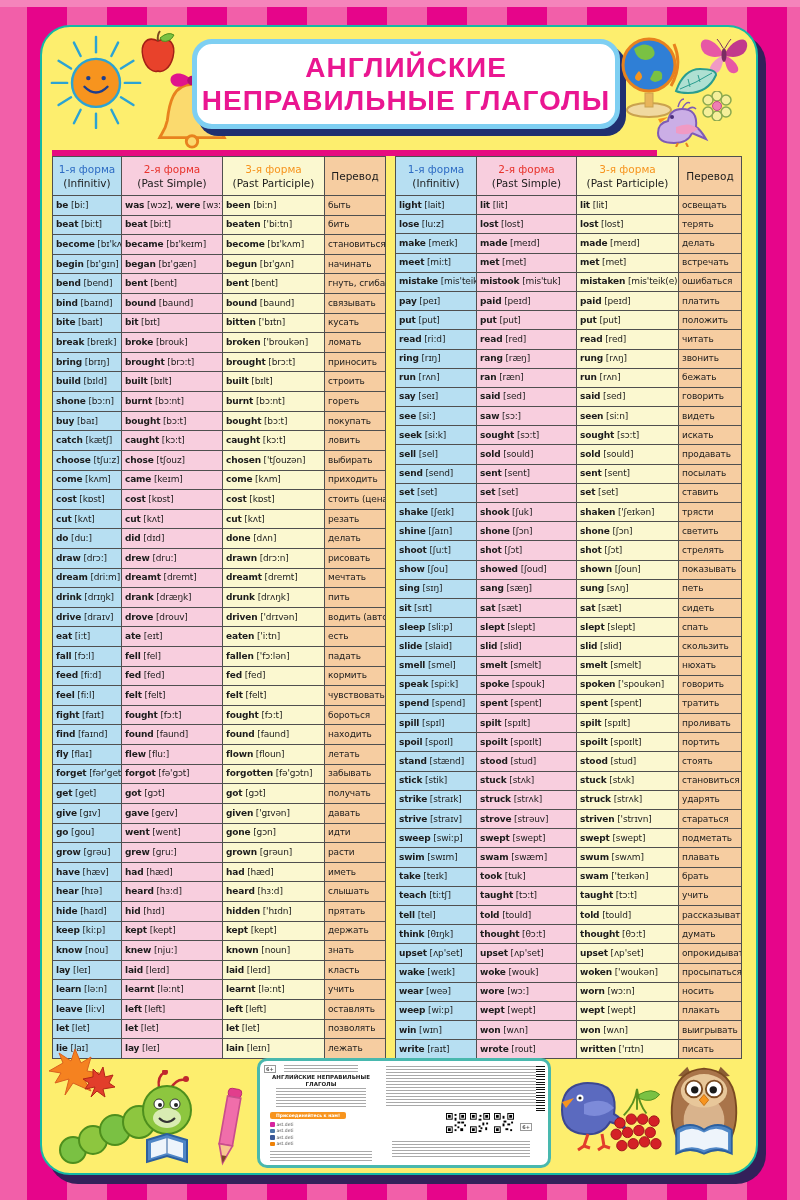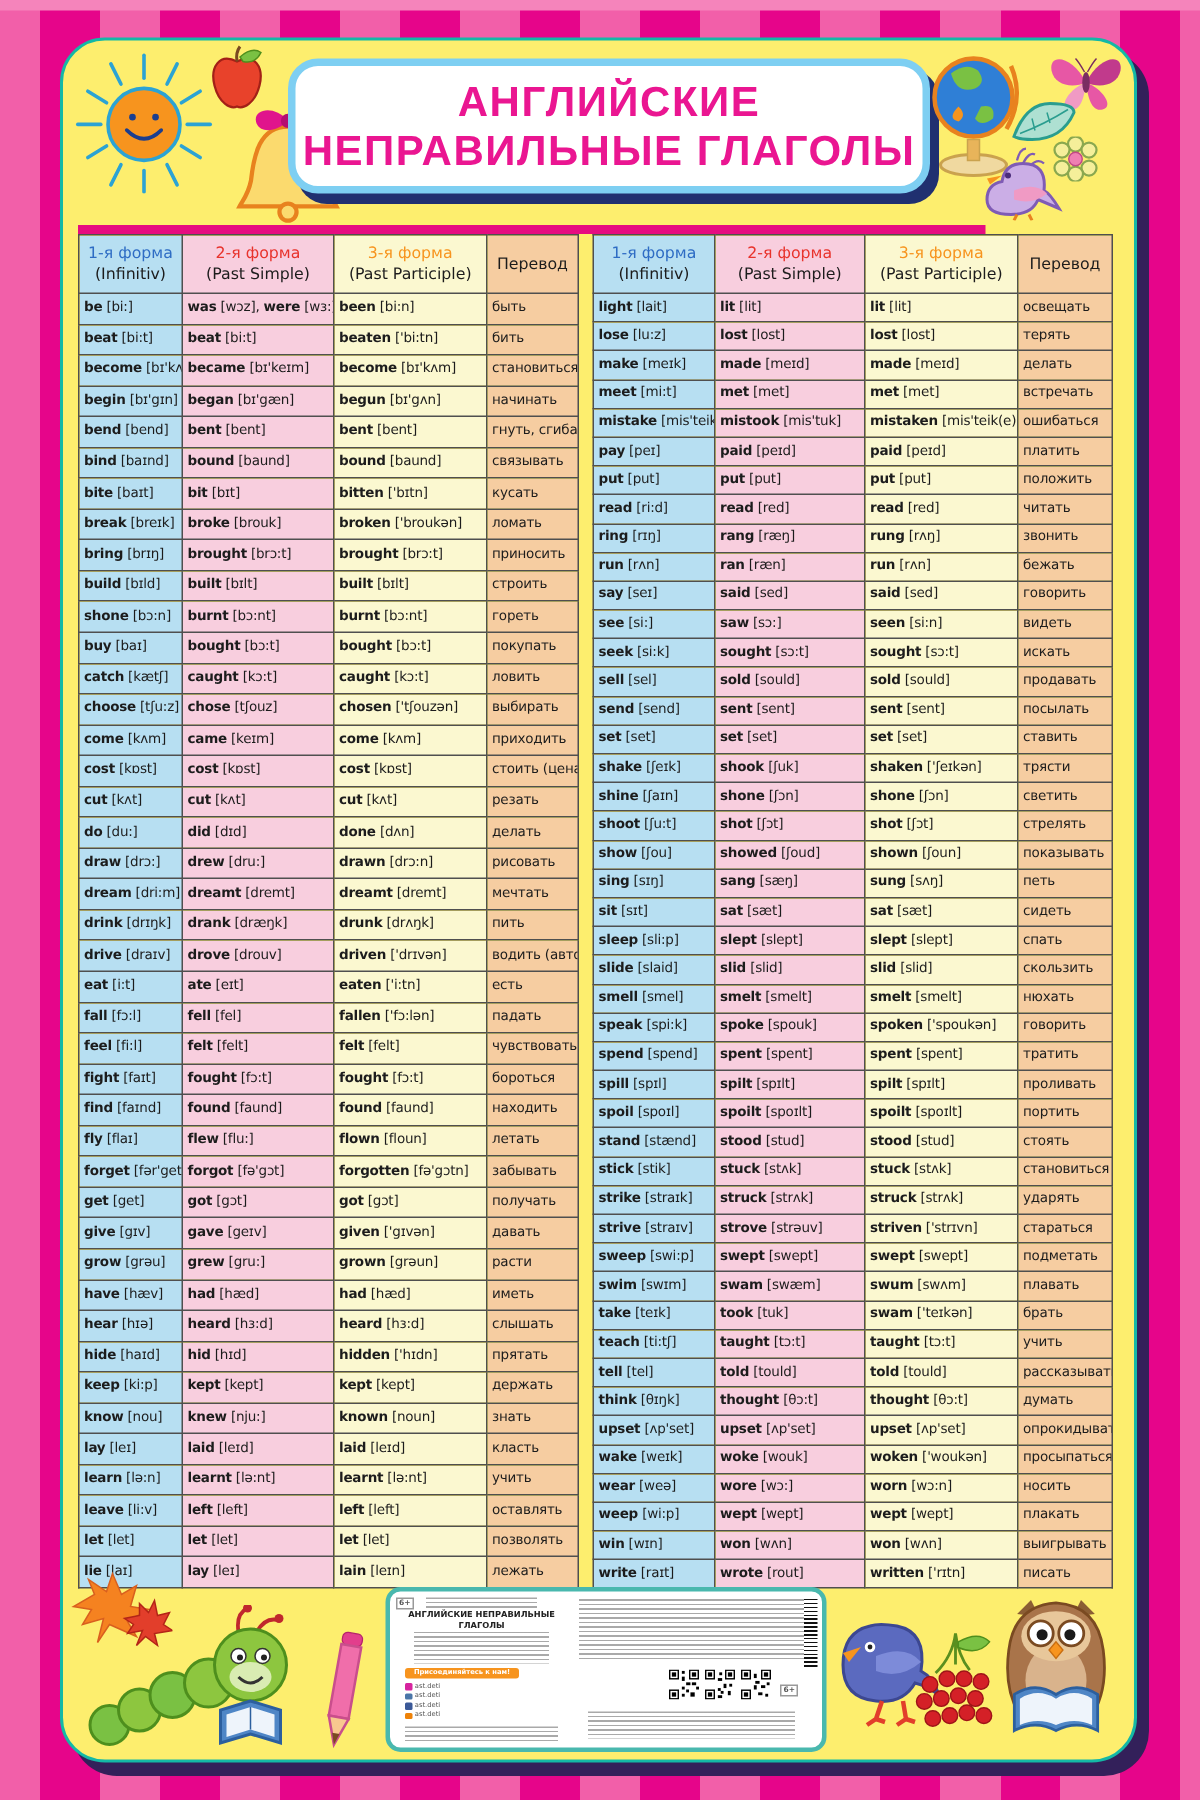--- a/index.html
+++ b/index.html
@@ -321,20 +321,26 @@
               <td class="c3"><b>eaten</b>&nbsp;['i:tn]</td>
               <td class="c4">есть</td>
             </tr>
             <tr>
               <td class="c1"><b>fall</b>&nbsp;[fɔ:l]</td>
               <td class="c2"><b>fell</b>&nbsp;[fel]</td>
               <td class="c3"><b>fallen</b>&nbsp;['fɔ:lən]</td>
               <td class="c4">падать</td>
             </tr>
             <tr>
+              <td class="c1"><b>feed</b>&nbsp;[fi:d]</td>
+              <td class="c2"><b>fed</b>&nbsp;[fed]</td>
+              <td class="c3"><b>fed</b>&nbsp;[fed]</td>
+              <td class="c4">кормить</td>
+            </tr>
+            <tr>
               <td class="c1"><b>feel</b>&nbsp;[fi:l]</td>
               <td class="c2"><b>felt</b>&nbsp;[felt]</td>
               <td class="c3"><b>felt</b>&nbsp;[felt]</td>
               <td class="c4">чувствовать</td>
             </tr>
             <tr>
               <td class="c1"><b>fight</b>&nbsp;[faɪt]</td>
               <td class="c2"><b>fought</b>&nbsp;[fɔ:t]</td>
               <td class="c3"><b>fought</b>&nbsp;[fɔ:t]</td>
               <td class="c4">бороться</td>
@@ -361,20 +367,26 @@
               <td class="c1"><b>get</b>&nbsp;[get]</td>
               <td class="c2"><b>got</b>&nbsp;[gɔt]</td>
               <td class="c3"><b>got</b>&nbsp;[gɔt]</td>
               <td class="c4">получать</td>
             </tr>
             <tr>
               <td class="c1"><b>give</b>&nbsp;[gɪv]</td>
               <td class="c2"><b>gave</b>&nbsp;[geɪv]</td>
               <td class="c3"><b>given</b>&nbsp;['gɪvən]</td>
               <td class="c4">давать</td>
+            </tr>
+            <tr>
+              <td class="c1"><b>go</b>&nbsp;[gou]</td>
+              <td class="c2"><b>went</b>&nbsp;[went]</td>
+              <td class="c3"><b>gone</b>&nbsp;[gɔn]</td>
+              <td class="c4">идти</td>
             </tr>
             <tr>
               <td class="c1"><b>grow</b>&nbsp;[grəu]</td>
               <td class="c2"><b>grew</b>&nbsp;[gru:]</td>
               <td class="c3"><b>grown</b>&nbsp;[grəun]</td>
               <td class="c4">расти</td>
             </tr>
             <tr>
               <td class="c1"><b>have</b>&nbsp;[hæv]</td>
               <td class="c2"><b>had</b>&nbsp;[hæd]</td>

